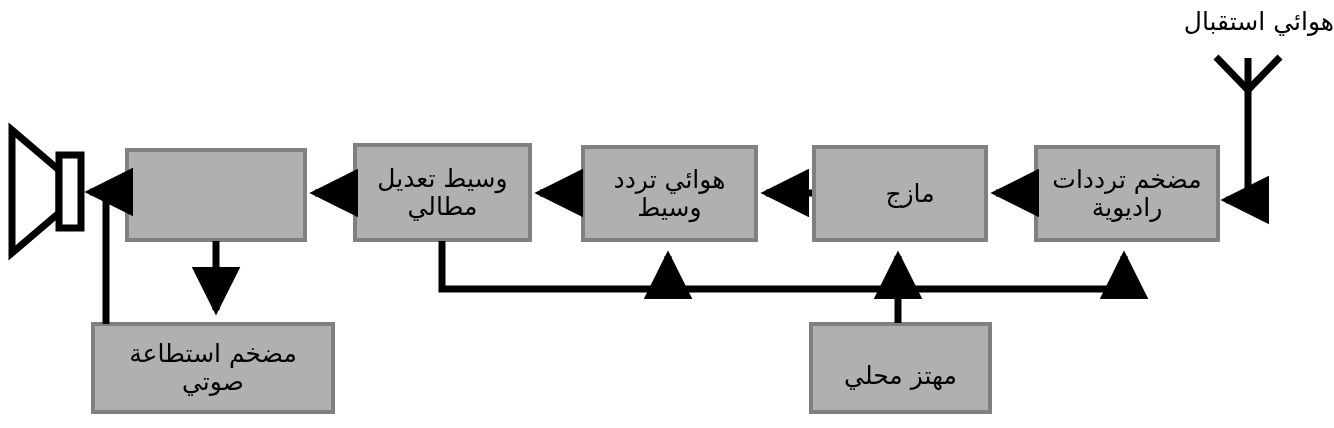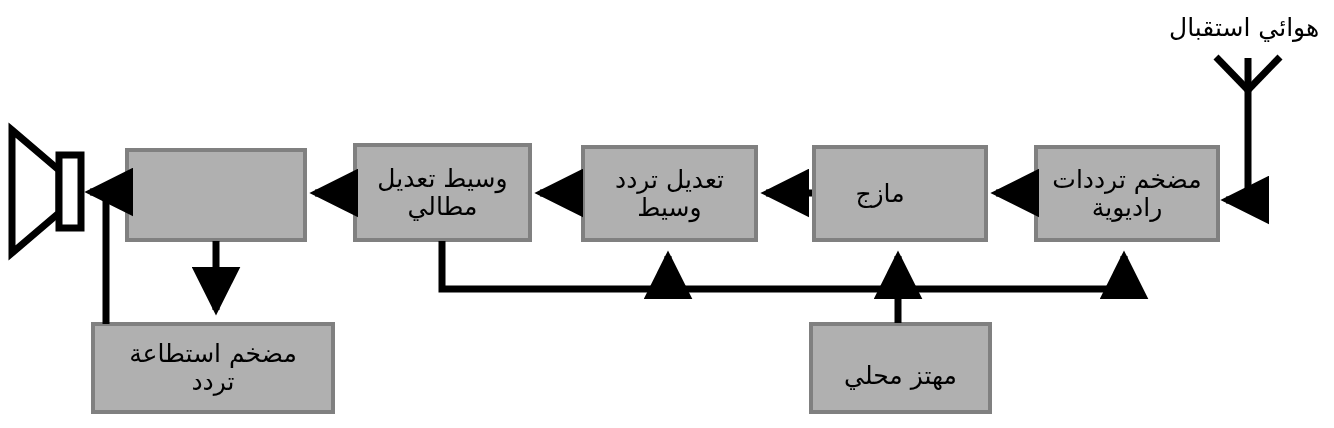--- a/index.html
+++ b/index.html
@@ -114,32 +114,32 @@
       <path d="M 1124 289 L 1124 256" marker-end="url(#arrowhead)"></path>
     </g>
 
     <g fill="#000000">
       <circle cx="668" cy="289" r="9"></circle>
       <circle cx="1124" cy="289" r="9"></circle>
     </g>
 
   </svg>
 
-  <div class="ant-label" style="left:1169px; top:14px; width:165px; text-align:left;">هوائي استقبال</div>
+  <div class="ant-label" style="left:1169px; top:8px; width:165px; text-align:right;">هوائي استقبال</div>
 
   <div class="blk-label" style="left:1036px; top:147px; width:182px; height:93px; font-size:25px;">مضخم ترددات
 راديوية</div>
 
-  <div class="blk-label" style="left:794px; top:147px; width:172px; height:93px; font-size:25px;">مازج</div>
+  <div class="blk-label" style="left:824px; top:147px; width:172px; height:93px; font-size:25px;">مازج</div>
 
-  <div class="blk-label" style="left:583px; top:147px; width:173px; height:93px; font-size:25px;">تعديل تردد
+  <div class="blk-label" style="left:583px; top:147px; width:173px; height:93px; font-size:25px;">هوائي تردد
 وسيط</div>
 
   <div class="blk-label" style="left:355px; top:145px; width:175px; height:95px; font-size:25px;">وسيط تعديل
 مطالي</div>
 
 
   <div class="blk-label" style="left:93px; top:324px; width:240px; height:88px; font-size:25px;">مضخم استطاعة
-تردد</div>
+صوتي</div>
 
   <div class="blk-label" style="left:811px; top:332px; width:179px; height:88px; font-size:25px;">مهتز محلي</div>
 
 </div>
 
 </body></html>

